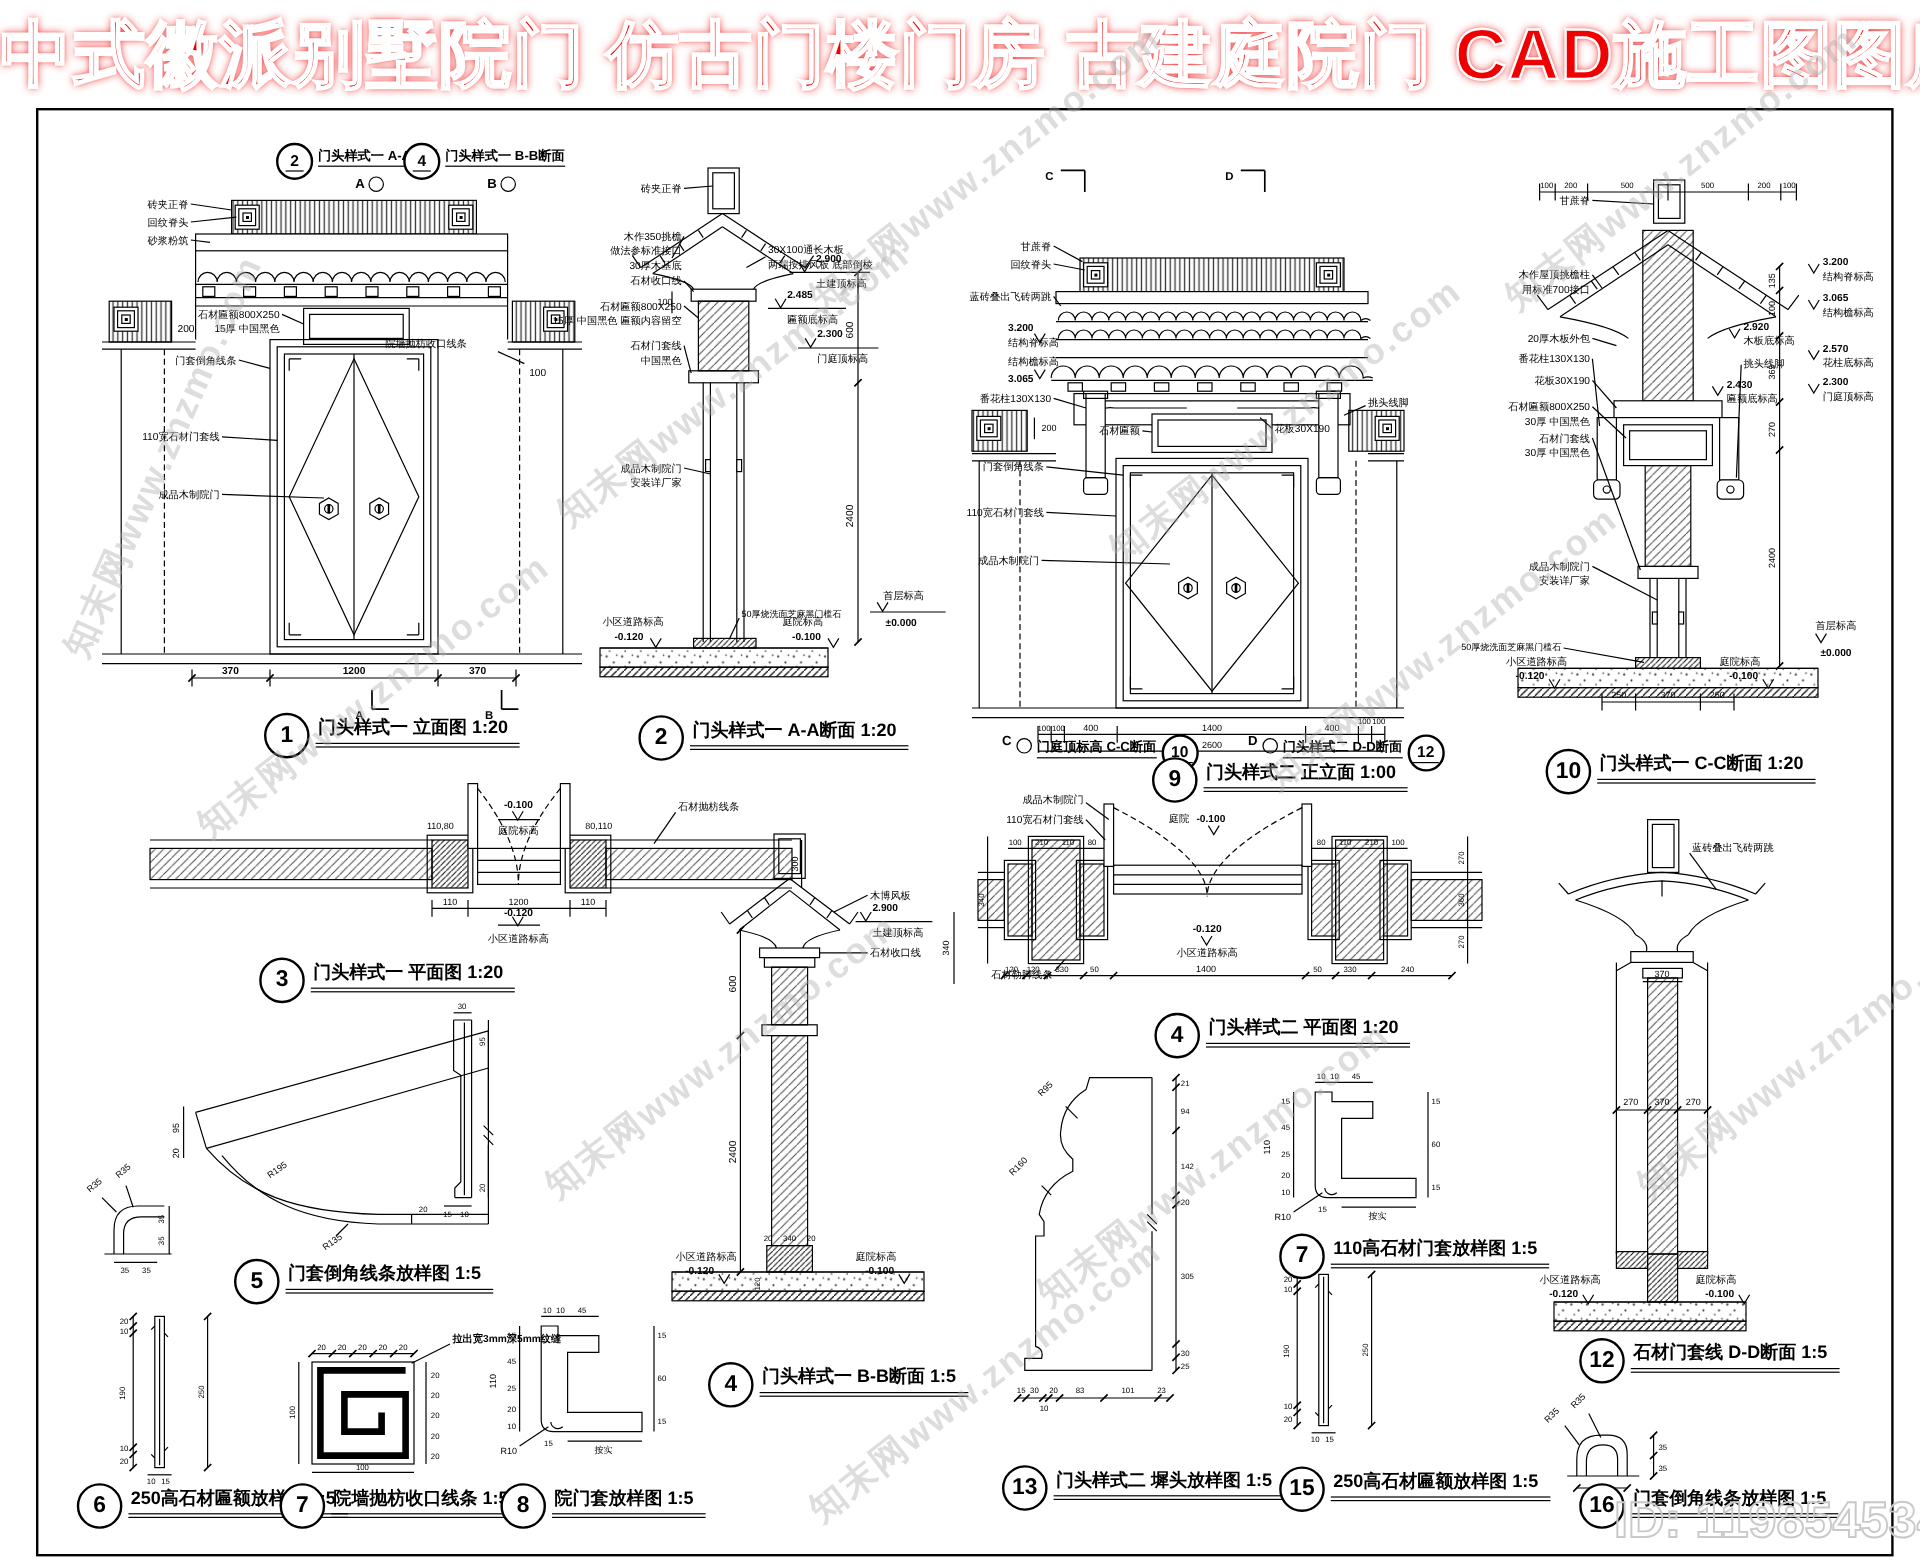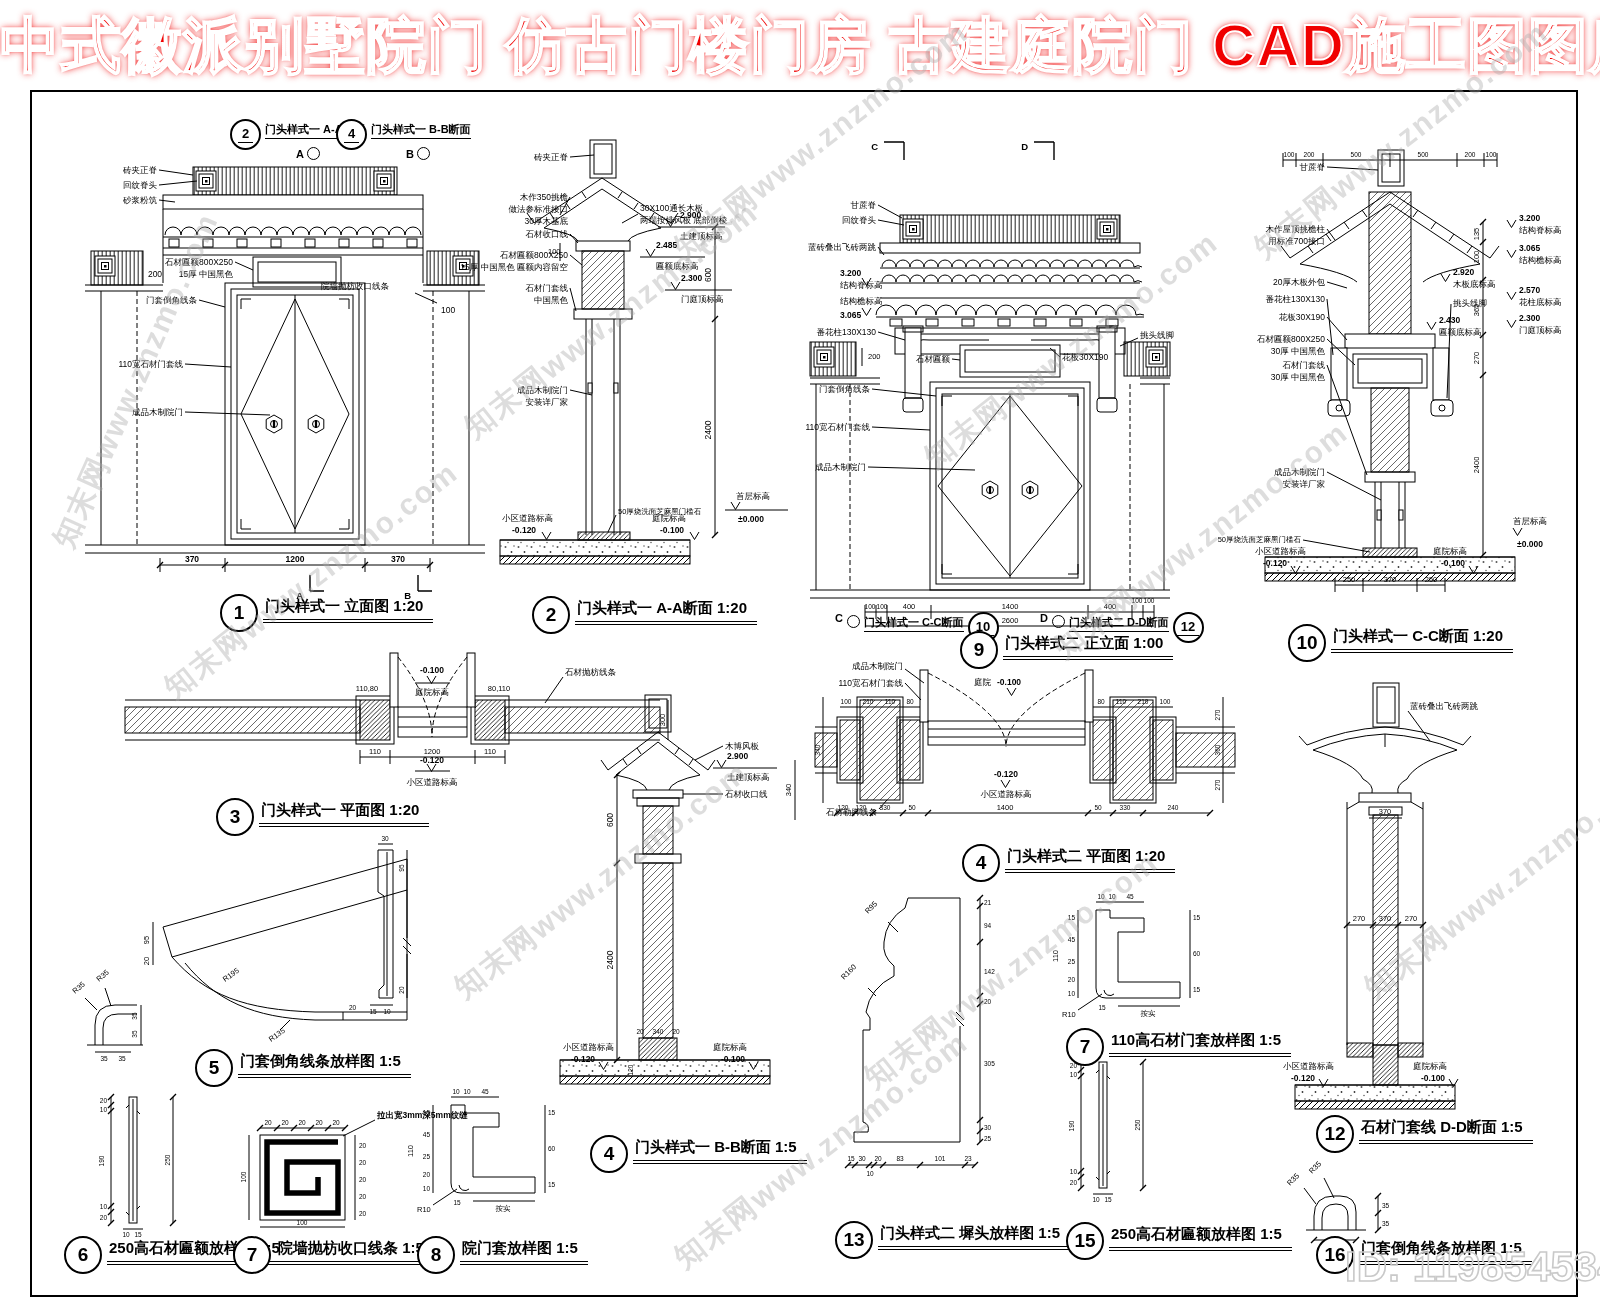--- a/index.html
+++ b/index.html
@@ -900,21 +900,21 @@
     <line x1="24" y1="100" x2="66" y2="100"></line>
     <path class="tk" d="M21,103 l6,-6 M42,103 l6,-6 M63,103 l6,-6"></path>
     <text class="t6" x="33" y="109" text-anchor="middle">35</text>
     <text class="t6" x="55" y="109" text-anchor="middle">35</text>
   </g>
 </svg>
 
 <div class="co" style="left:835px;top:612px">
   <span class="lt">C</span>
   <span class="fc" style="margin-top:3px"></span>
-  <span class="bl">门头样式一 C-C断面</span>
+  <span class="bl">门庭顶标高 C-C断面</span>
   <span class="bub">
         <span>10</span>
       </span>
 </div>
 <div class="co" style="left:1040px;top:612px">
   <span class="lt">D</span>
   <span class="fc" style="margin-top:3px"></span>
   <span class="bl">门头样式二 D-D断面</span>
   <span class="bub">
         <span>12</span>

